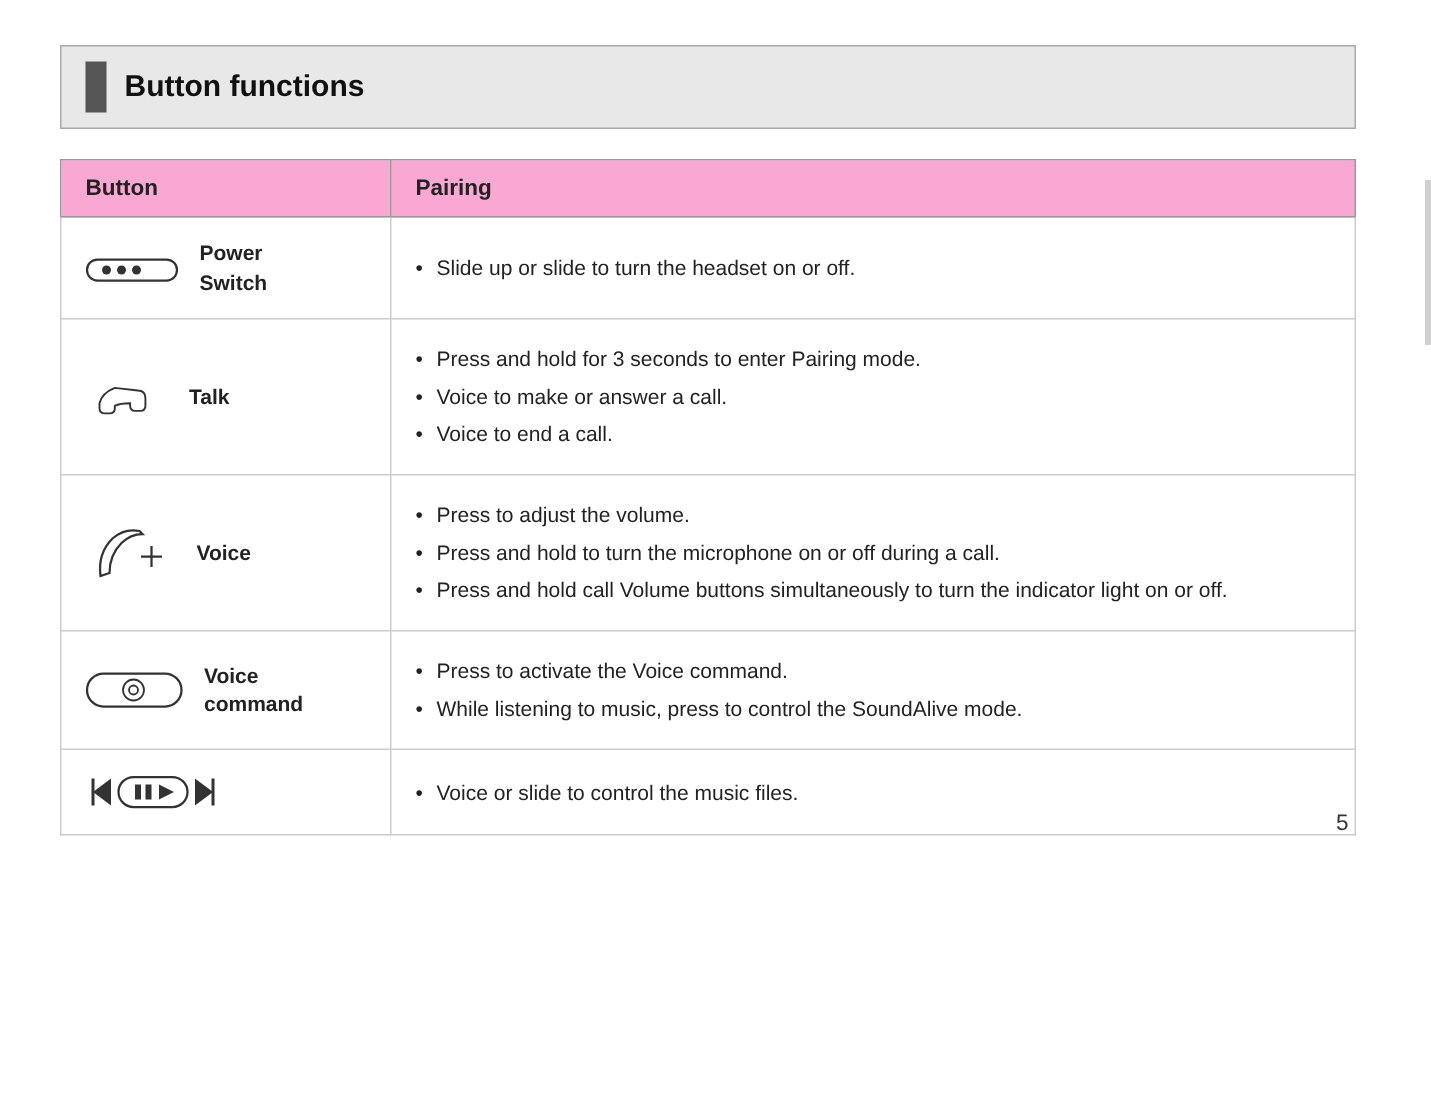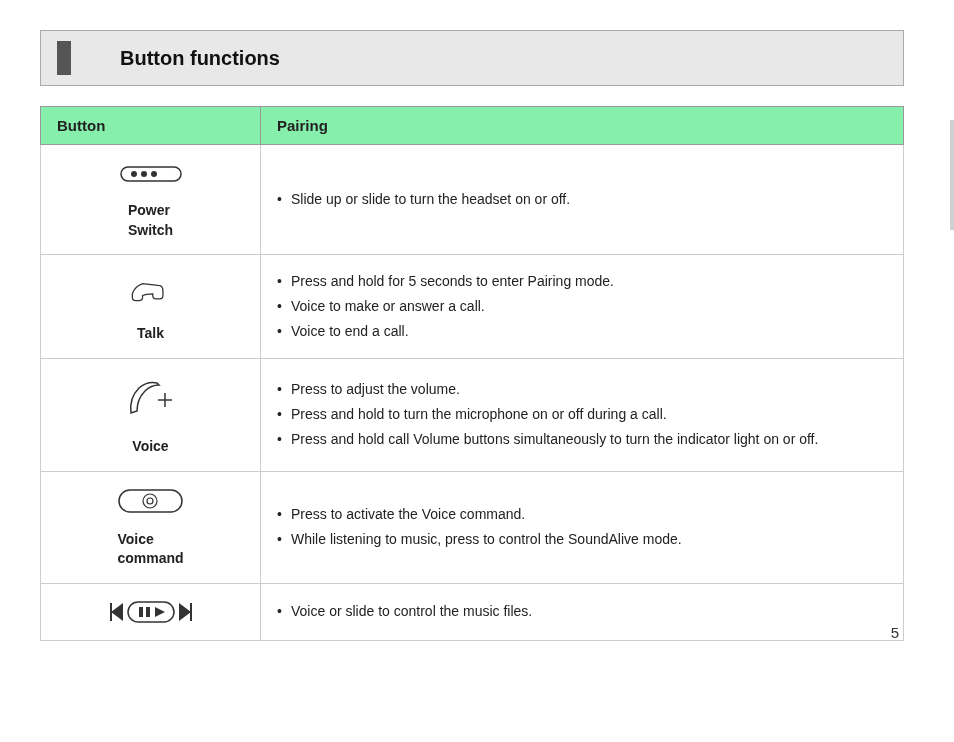--- a/index.html
+++ b/index.html
@@ -53,32 +53,31 @@
     .section-header-bar {
       width: 14px;
       height: 34px;
       background: #555;
     }
 
     .section-title {
       font-size: 20px;
       font-weight: bold;
       color: #111;
-      margin-left: 37px;
     }
 
     
     .button-table {
       width: 100%;
       border-collapse: collapse;
       border: 1px solid #999;
     }
 
     .button-table th {
-      background: #86efac;
+      background: #f9a8d4;
       border: 1px solid #999;
       padding: 10px 16px;
       text-align: left;
       font-size: 15px;
       font-weight: bold;
       margin-left: 28px;
     }
 
     .button-table td {
       border: 1px solid #ccc;
@@ -88,21 +87,20 @@
 
     .button-table tr td:first-child {
       width: 220px;
       border-right: 1px solid #ccc;
     }
 
     .button-cell {
       display: flex;
       align-items: center;
       gap: 14px;
-      flex-direction: column;
     }
 
     .btn-icon {
       flex-shrink: 0;
     }
 
     .btn-label {
       font-weight: bold;
       font-size: 14px;
       line-height: 1.4;
@@ -194,21 +192,21 @@
 
               <svg width="55" height="40" viewBox="0 0 55 40">
                 <path d="M8 28 Q10 20 20 16 L38 18 Q44 18 44 24 L44 30 Q44 34 40 34 L36 34 Q32 34 32 30 L32 28 Q24 28 20 30 L20 32 Q20 36 16 36 L12 36 Q8 36 8 32 Z" fill="none" stroke="#333" stroke-width="1.5" transform="scale(0.85) translate(3,0)"></path>
               </svg>
             </div>
             <span class="btn-label">Talk</span>
           </div>
         </td>
         <td>
           <ul class="function-list">
-            <li>Press and hold for 5 seconds to enter Pairing mode.</li>
+            <li>Press and hold for 3 seconds to enter Pairing mode.</li>
             <li>Voice to make or answer a call.</li>
             <li>Voice to end a call.</li>
           </ul>
         </td>
       </tr>
 
       <tr>
         <td>
           <div class="button-cell">
             <div class="btn-icon">

